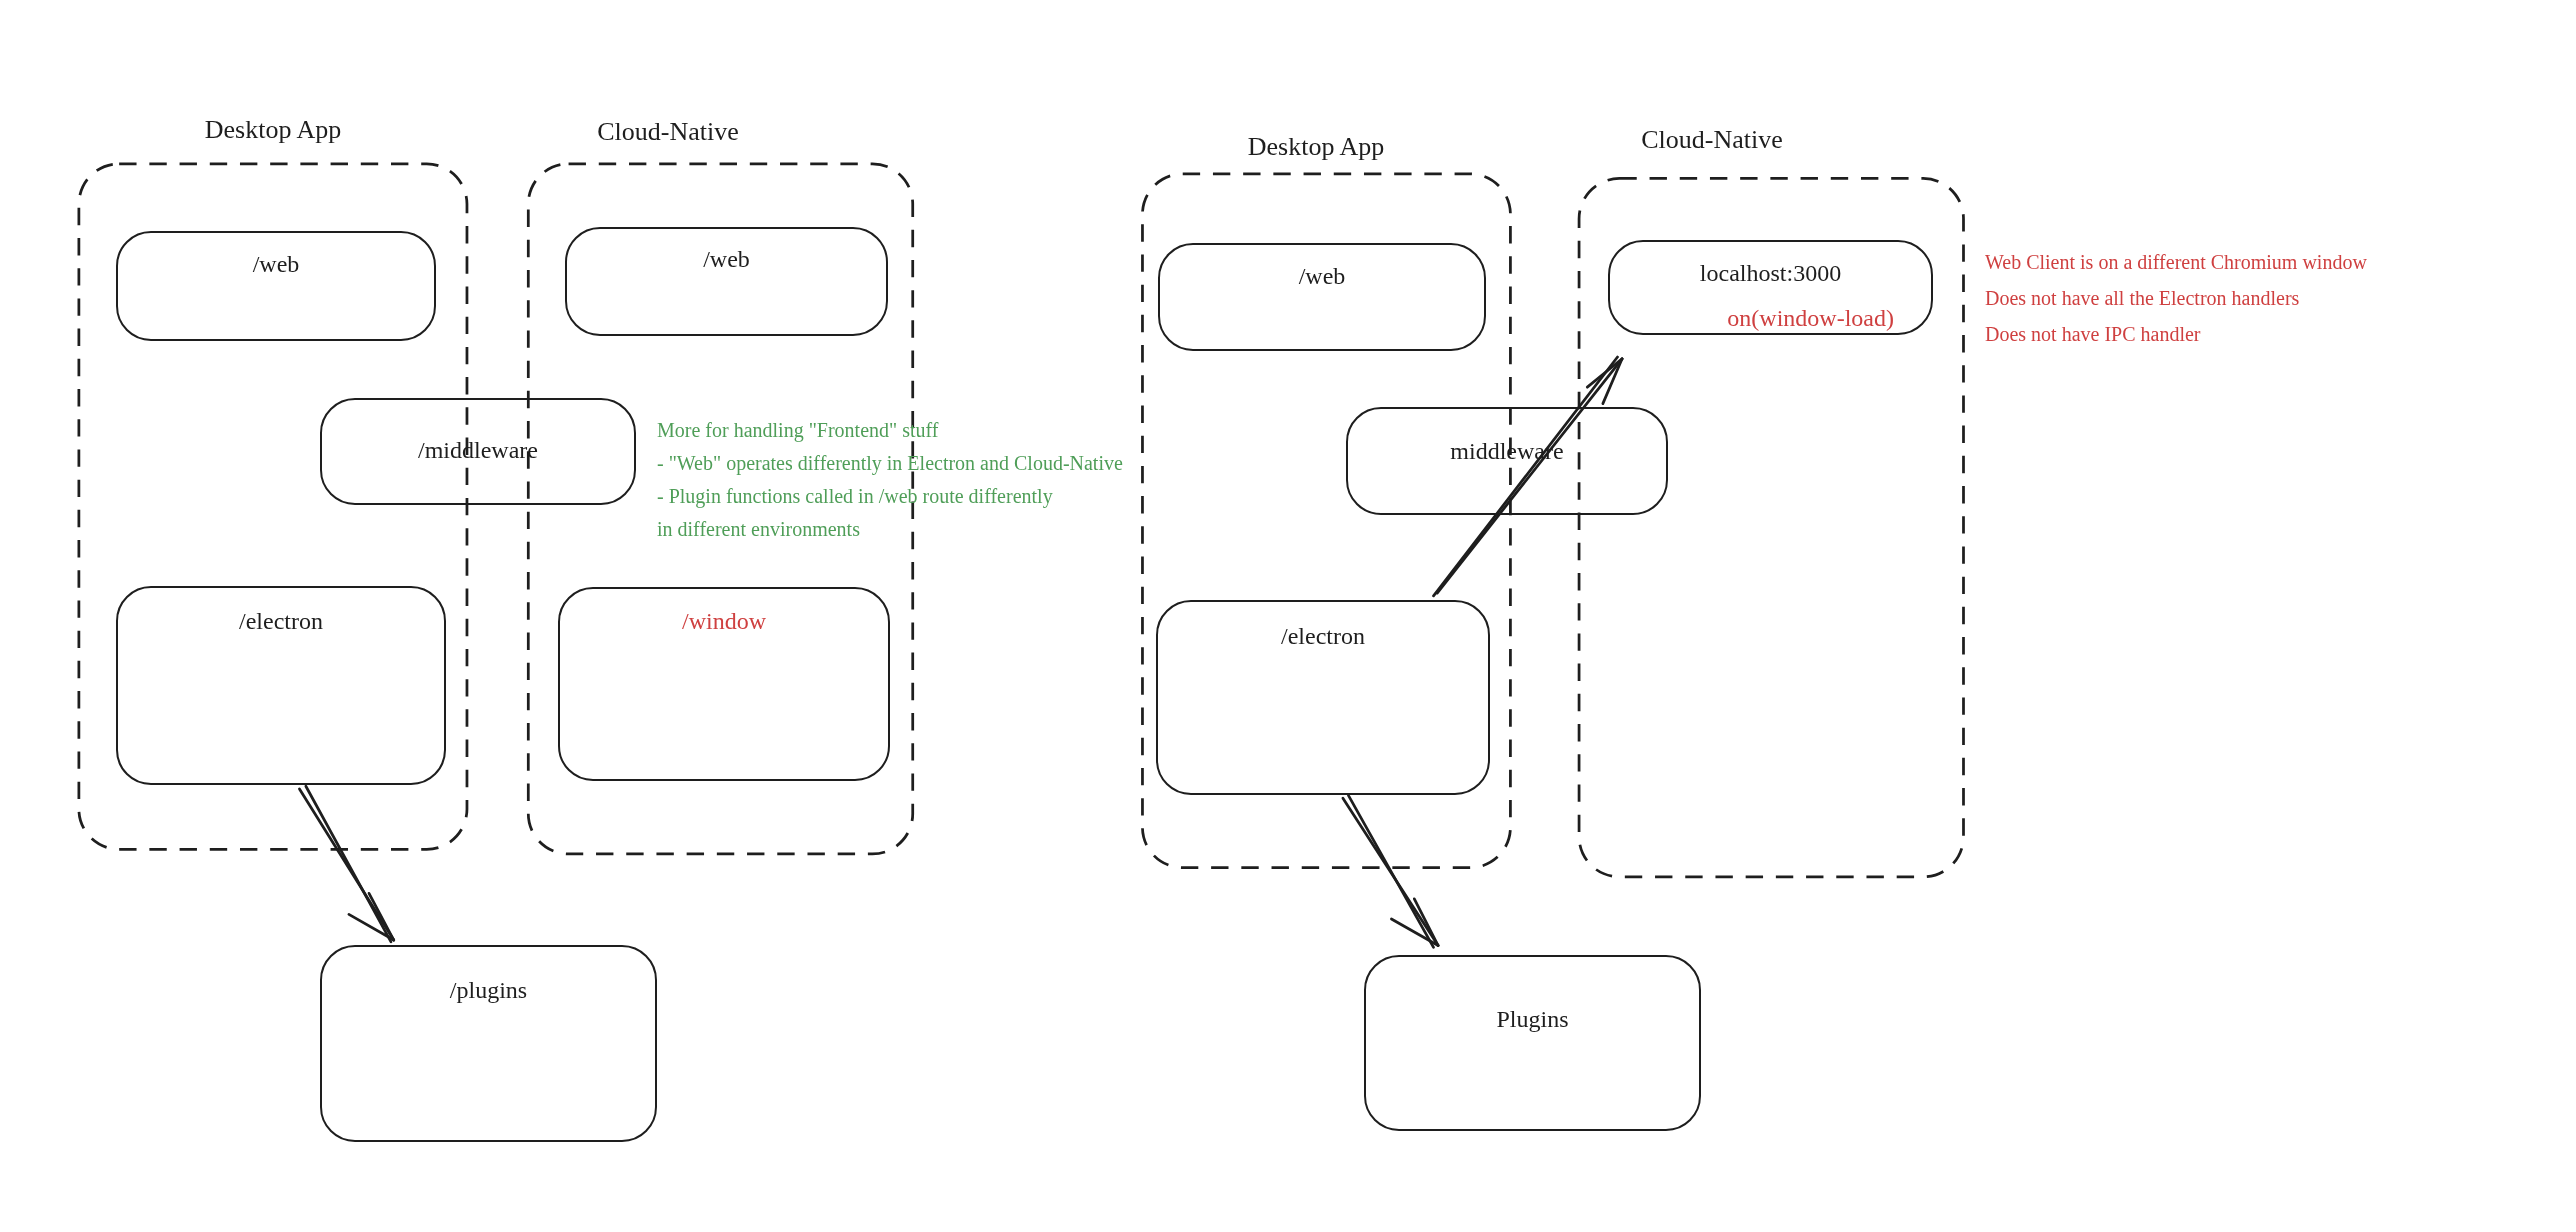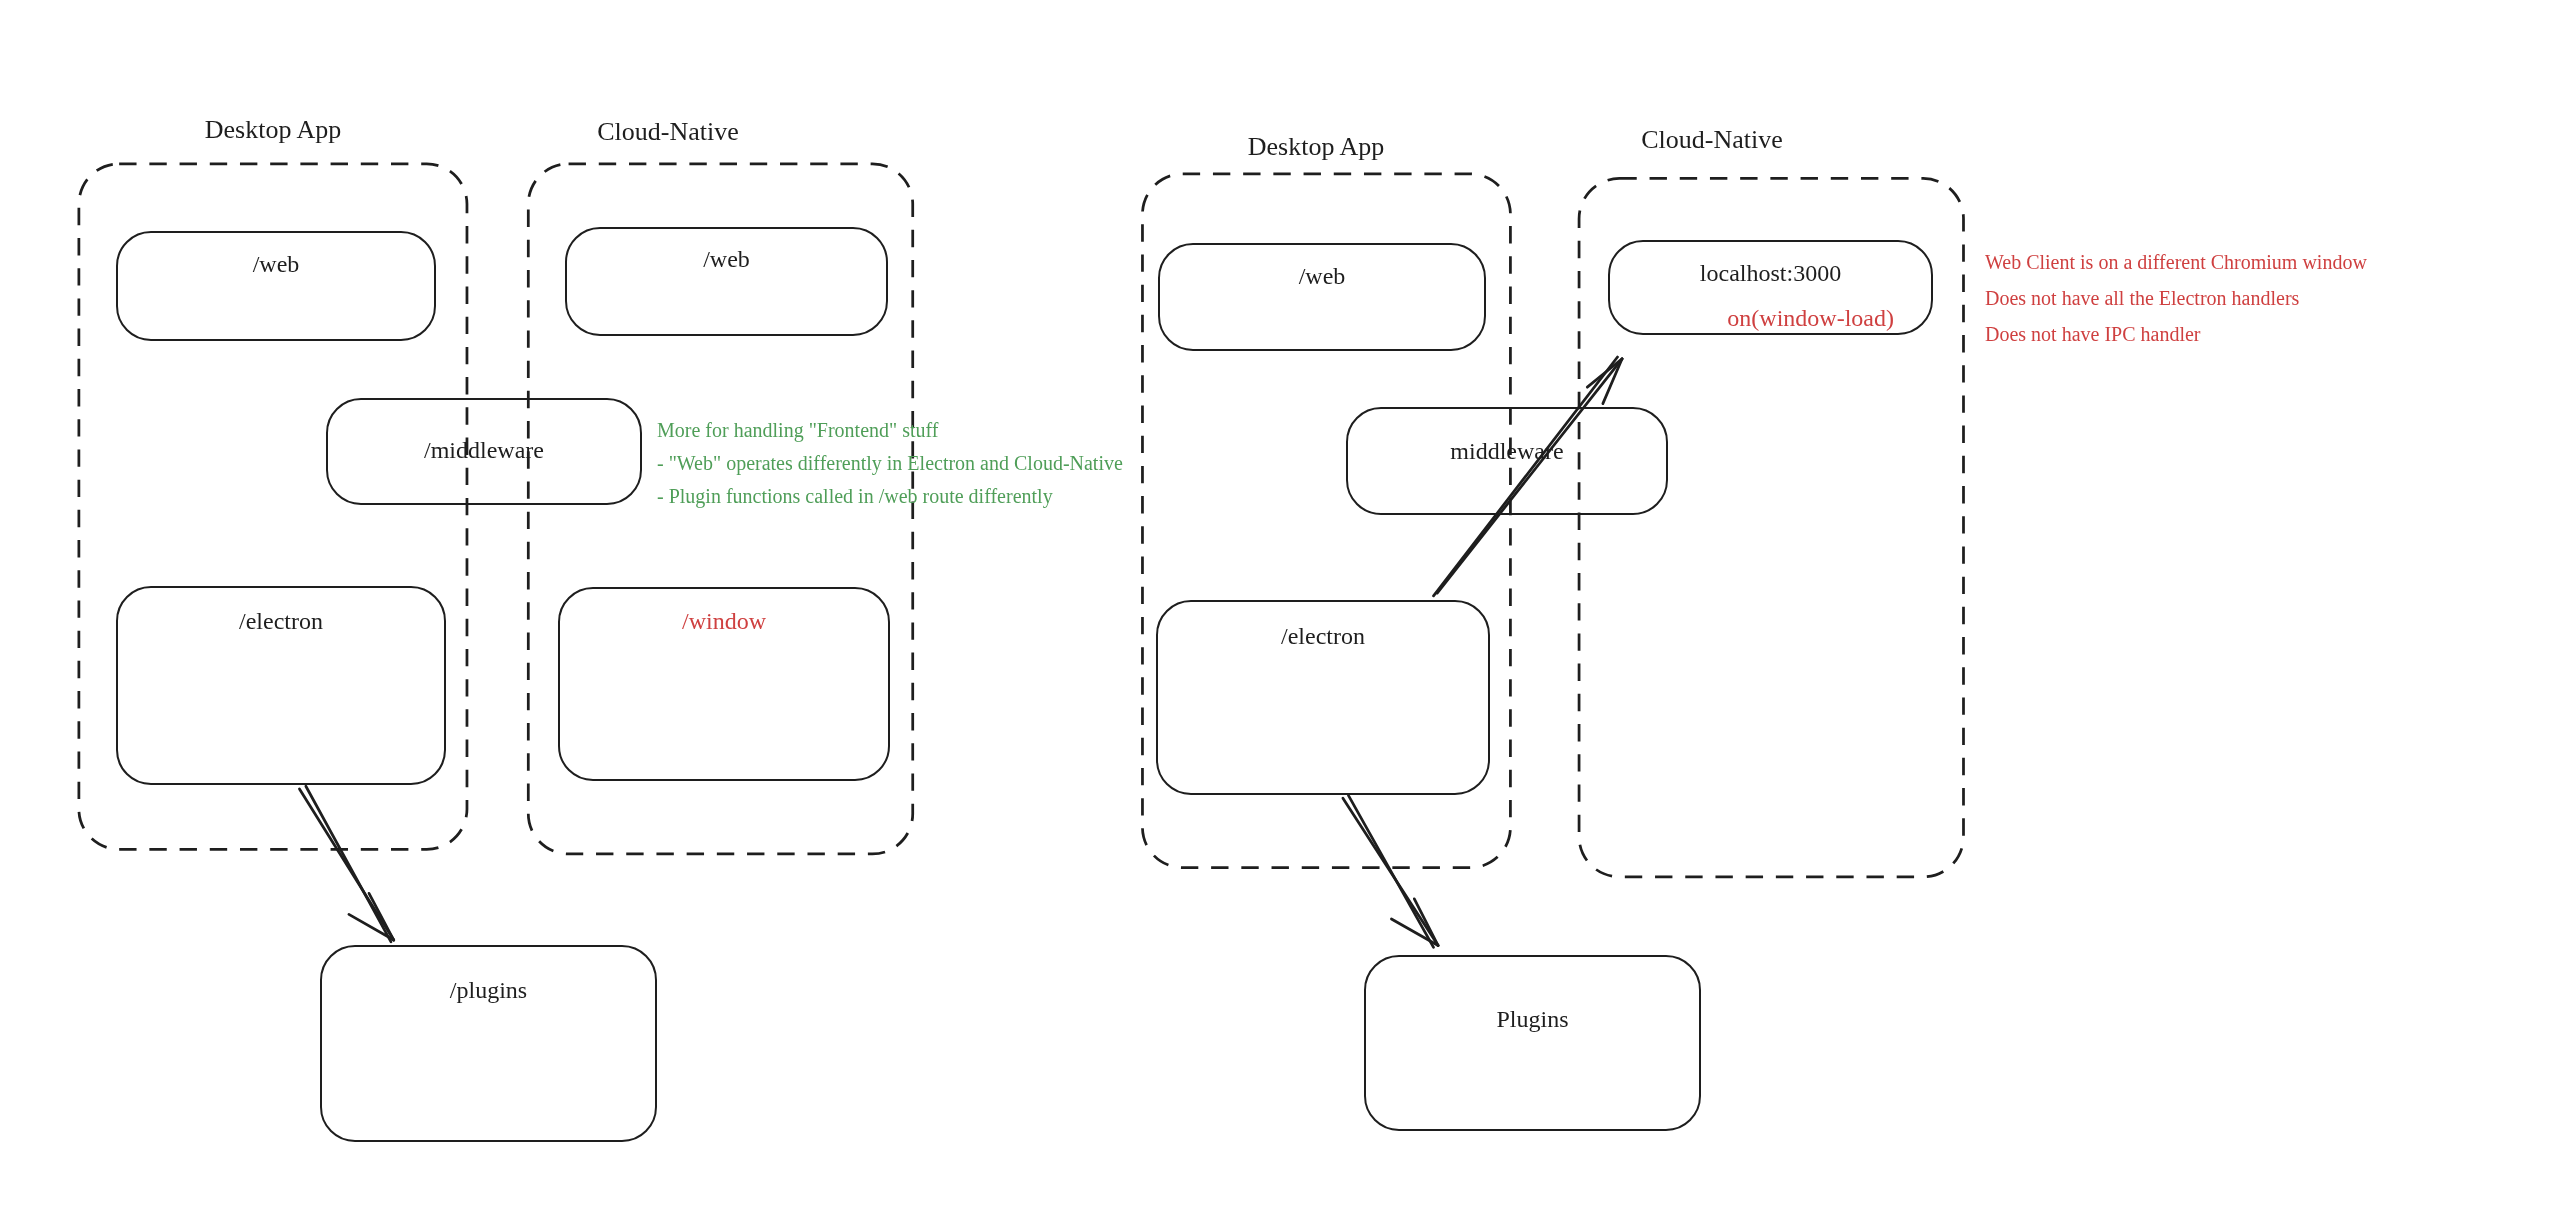--- a/index.html
+++ b/index.html
@@ -35,21 +35,21 @@
   #note-green{left:657px;top:414px;line-height:33px;color:var(--green);}
   #note-red{left:1985px;top:244px;line-height:36px;color:var(--red);}
   
   #lbl-desktop-left {left:273px; top:114px;}
   #lbl-cloud-left   {left:668px; top:116px;}
   #lbl-desktop-right{left:1316px;top:131px;}
   #lbl-cloud-right  {left:1712px;top:124px;}
 
   #box-web-l   {left:116px; top:231px; width:320px;height:110px;padding-top:17.4px;}
   #box-web-cl  {left:565px; top:227px; width:323px;height:109px;padding-top:15.6px;}
-  #box-mw-l    {left:320px; top:398px; width:316px;height:107px;padding-top:36px;margin-left:6px;}
+  #box-mw-l    {left:320px; top:398px; width:316px;height:107px;padding-top:36px;}
   #box-el-l    {left:116px; top:586px; width:330px;height:199px;padding-top:19px;}
   #box-srv     {left:558px; top:587px; width:332px;height:194px;padding-top:18.3px;}
   #box-plg-l   {left:320px; top:945px;width:337px;height:197px;padding-top:29px;}
 
   #box-web-r   {left:1158px;top:243px; width:328px;height:108px;padding-top:17.4px;}
   #box-lh      {left:1608px;top:240px; width:325px;height:95px;padding-top:17.4px;}
   #box-lh .event-label{position:absolute;right:37px;top:63px;font-size:24px;}
   #box-mw-r    {left:1346px;top:407px; width:322px;height:108px;padding-top:28px;}
   #box-el-r    {left:1156px;top:600px; width:334px;height:195px;padding-top:20px;}
   #box-plg-r   {left:1364px;top:955px;width:337px;height:176px;padding-top:48px;}
@@ -126,20 +126,21 @@
     <span class="box-label">/electron</span>
   </div>
   <div class="box" id="box-plg-r">
     <span class="box-label">Plugins</span>
   </div>
 
   <div class="note" id="note-green">
     <div>More for handling "Frontend" stuff</div>
     <div>- "Web" operates differently in Electron and Cloud-Native</div>
     <div>- Plugin functions called in /web route differently</div>
+    <div>in different environments</div>
   </div>
   <div class="note" id="note-red">
     <div>Web Client is on a different Chromium window</div>
     <div>Does not have all the Electron handlers</div>
     <div>Does not have IPC handler</div>
   </div>
 
 </div>
 
 

